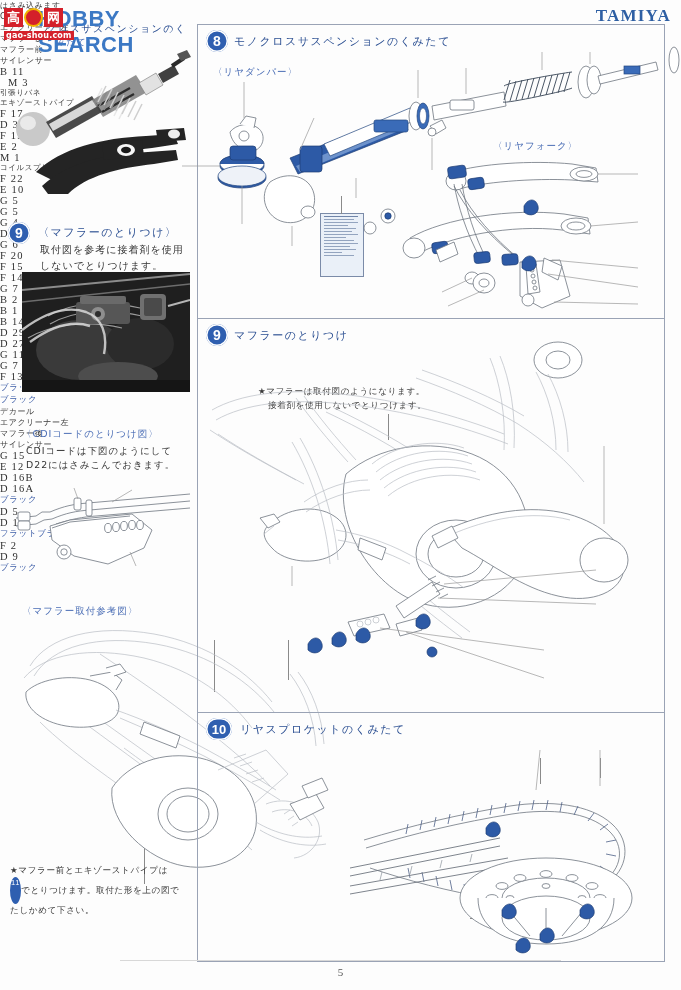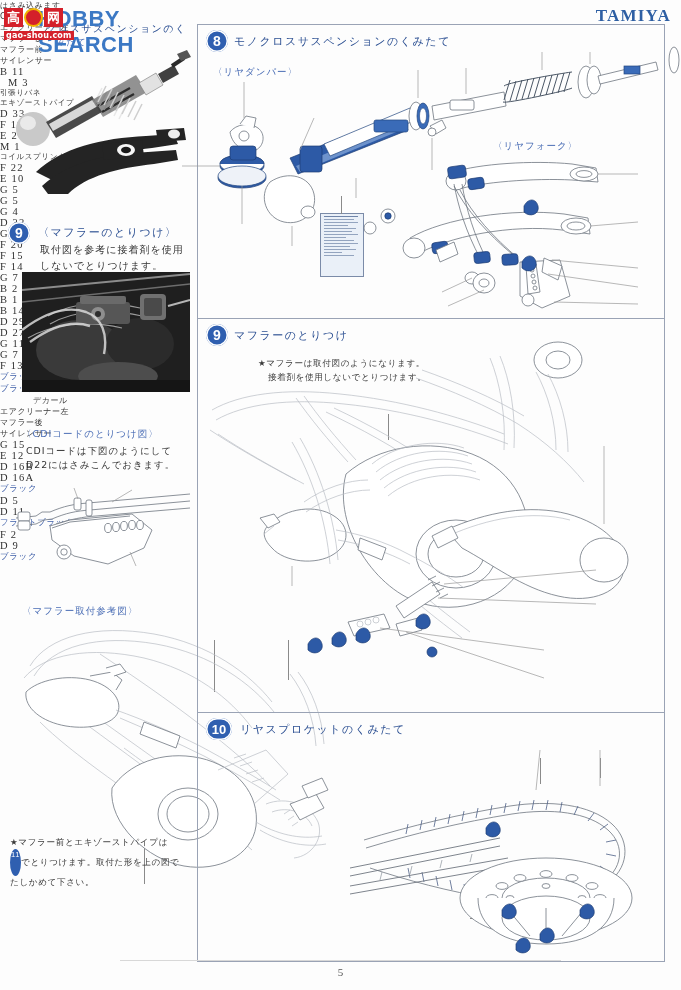--- a/index.html
+++ b/index.html
@@ -166,20 +166,21 @@
     letter-spacing: 1px;
     font-family: "DejaVu Sans", sans-serif;
   }
   .note-text {
     position: absolute;
     font-size: 8.6px;
     line-height: 13px;
     color: #3a3a3a;
     letter-spacing: 0.6px;
     font-family: "DejaVu Sans", sans-serif;
+    margin-top: 28px;
   }
   .inline-circ {
     display: inline-block;
     width: 11px; height: 27px;
     line-height: 11px;
     border-radius: 50%;
     background: #2f5fb0;
     color: #fff;
     font-size: 7.5px;
     text-align: center;
@@ -516,20 +517,21 @@
       <path d="M88 152 L88 172"></path>
       <path d="M152 104 L152 124"></path>
       <path d="M228 64 L228 96"></path>
       <path d="M214 -4 L214 24"></path>
       <path d="M262 -6 L262 20"></path>
       <path d="M338 -22 L338 -4"></path>
       <path d="M386 -22 L386 -10"></path>
     </g>
   </svg>
 
+  <div class="lbl-part" style="left:242px; top:86px;">F 17</div>
   <div class="lbl-part" style="left:302px; top:86px;">D 33</div>
   <div class="lbl-part" style="left:402px; top:64px;">F 19</div>
   <div class="lbl-part" style="left:434px; top:48px;">E 2</div>
   <div class="lbl-part" style="left:478px; top:30px;">M 1</div>
   <div class="lbl jp" style="left:455px; top:44px; font-size:7.6px;">コイルスプリング大</div>
   <div class="lbl-part" style="left:528px; top:30px;">F 22</div>
   <div class="lbl-part" style="left:608px; top:28px;">E 10</div>
   <div class="lbl-part" style="left:592px; top:98px;">G 5</div>
   <div class="lbl-part" style="left:622px; top:98px;">G 5</div>
   <div class="lbl-part" style="left:202px; top:158px;">G 4</div>
@@ -560,21 +562,21 @@
     <div class="decal-line" style="width:28px;"></div>
     <div class="decal-line" style="width:34px;"></div>
     <div class="decal-line" style="width:22px;"></div>
     <div class="decal-line" style="width:30px;"></div>
     <div class="decal-line" style="width:34px;"></div>
     <div class="decal-line" style="width:26px;"></div>
     <div class="decal-line" style="width:32px;"></div>
     <div class="decal-line" style="width:18px;"></div>
     <div class="decal-line" style="width:30px;"></div>
   </div>
-  <div class="lbl jp" style="left:320px; top:277px; font-size:8px;padding-left:33px;">デカール</div>
+  <div class="lbl jp" style="left:320px; top:277px; font-size:8px;">デカール</div>
   <div class="leader v" style="left:341px; top:196px; height:18px;"></div>
 
   <svg class="abs" style="left:392px; top:150px;" width="250" height="168" viewBox="0 0 250 168">
     <g class="ln">
 
       <path d="M62 22 C86 14, 140 10, 180 14 L204 18 L206 32 L180 30 C142 28, 88 32, 64 40 Z" class="fillwhite"></path>
       <ellipse cx="64" cy="31" rx="10" ry="9" class="fillwhite"></ellipse>
       <ellipse cx="192" cy="24" rx="14" ry="7" class="fillwhite"></ellipse>
       <ellipse cx="192" cy="24" rx="8" ry="3.4" class="fillwhite"></ellipse>
 

